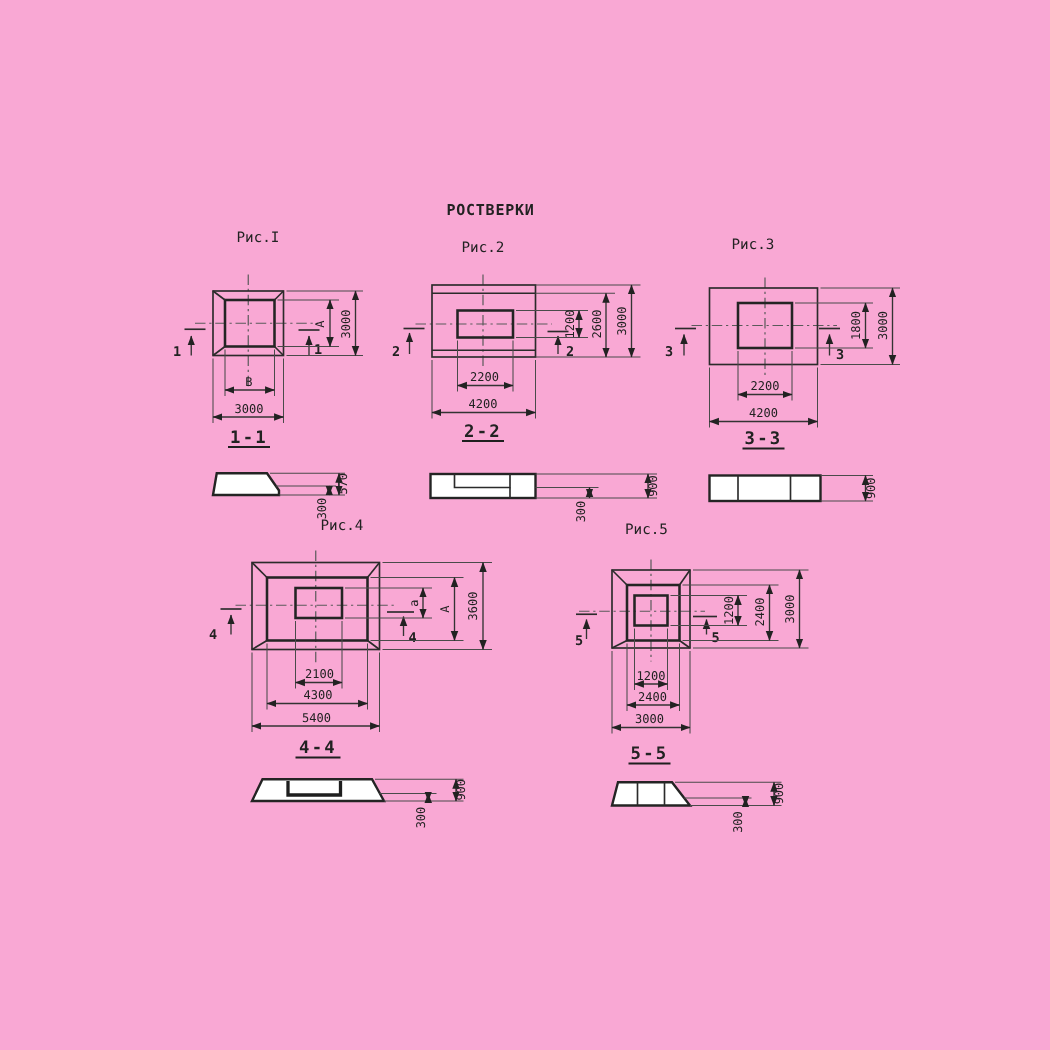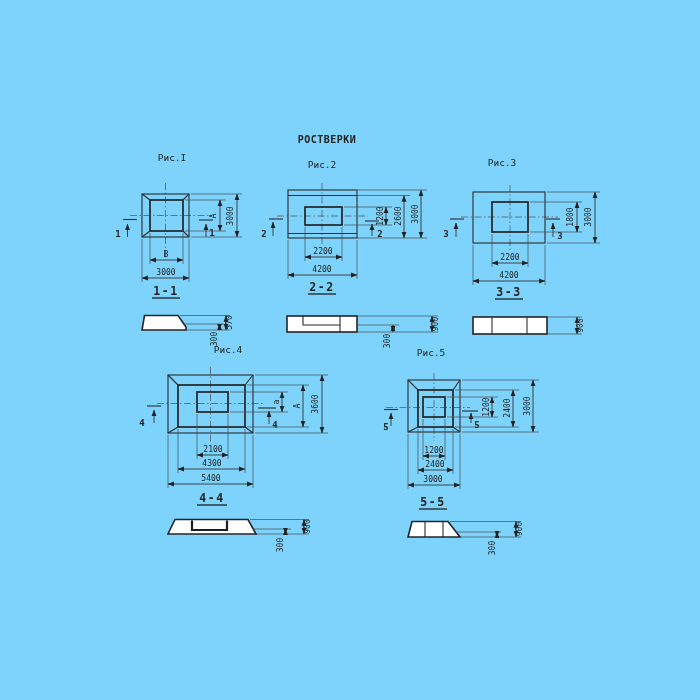--- a/index.html
+++ b/index.html
@@ -1,16 +1,16 @@
 <!DOCTYPE html>
 <html><head>
 <meta charset="utf-8">
 <style>
   html,body{margin:0;padding:0;background:#fff;}
-  .page{width:700px;height:700px;background:#7dd3fc;position:relative;overflow:hidden;}
+  .page{width:700px;height:700px;background:#f9a8d4;position:relative;overflow:hidden;}
   svg text{font-family:"DejaVu Sans Mono","Liberation Mono",monospace;fill:#222;}
   .ttl{font-size:10px;font-weight:bold;letter-spacing:.5px;}
   .flab{font-size:9.5px;}
   .dim{font-size:8px;}
   .mark{font-size:9px;font-weight:bold;}
   .sec{font-size:11.5px;font-weight:bold;letter-spacing:1.5px;}
   .o{fill:none;stroke:#2b2b2b;stroke-width:1.1;}
   .t{fill:none;stroke:#242424;stroke-width:1.7;}
   .w{fill:none;stroke:#4a4a4a;stroke-width:.7;}
   .c{fill:none;stroke:#5a5a5a;stroke-width:.8;stroke-dasharray:7 2.5 1.5 2.5;}

